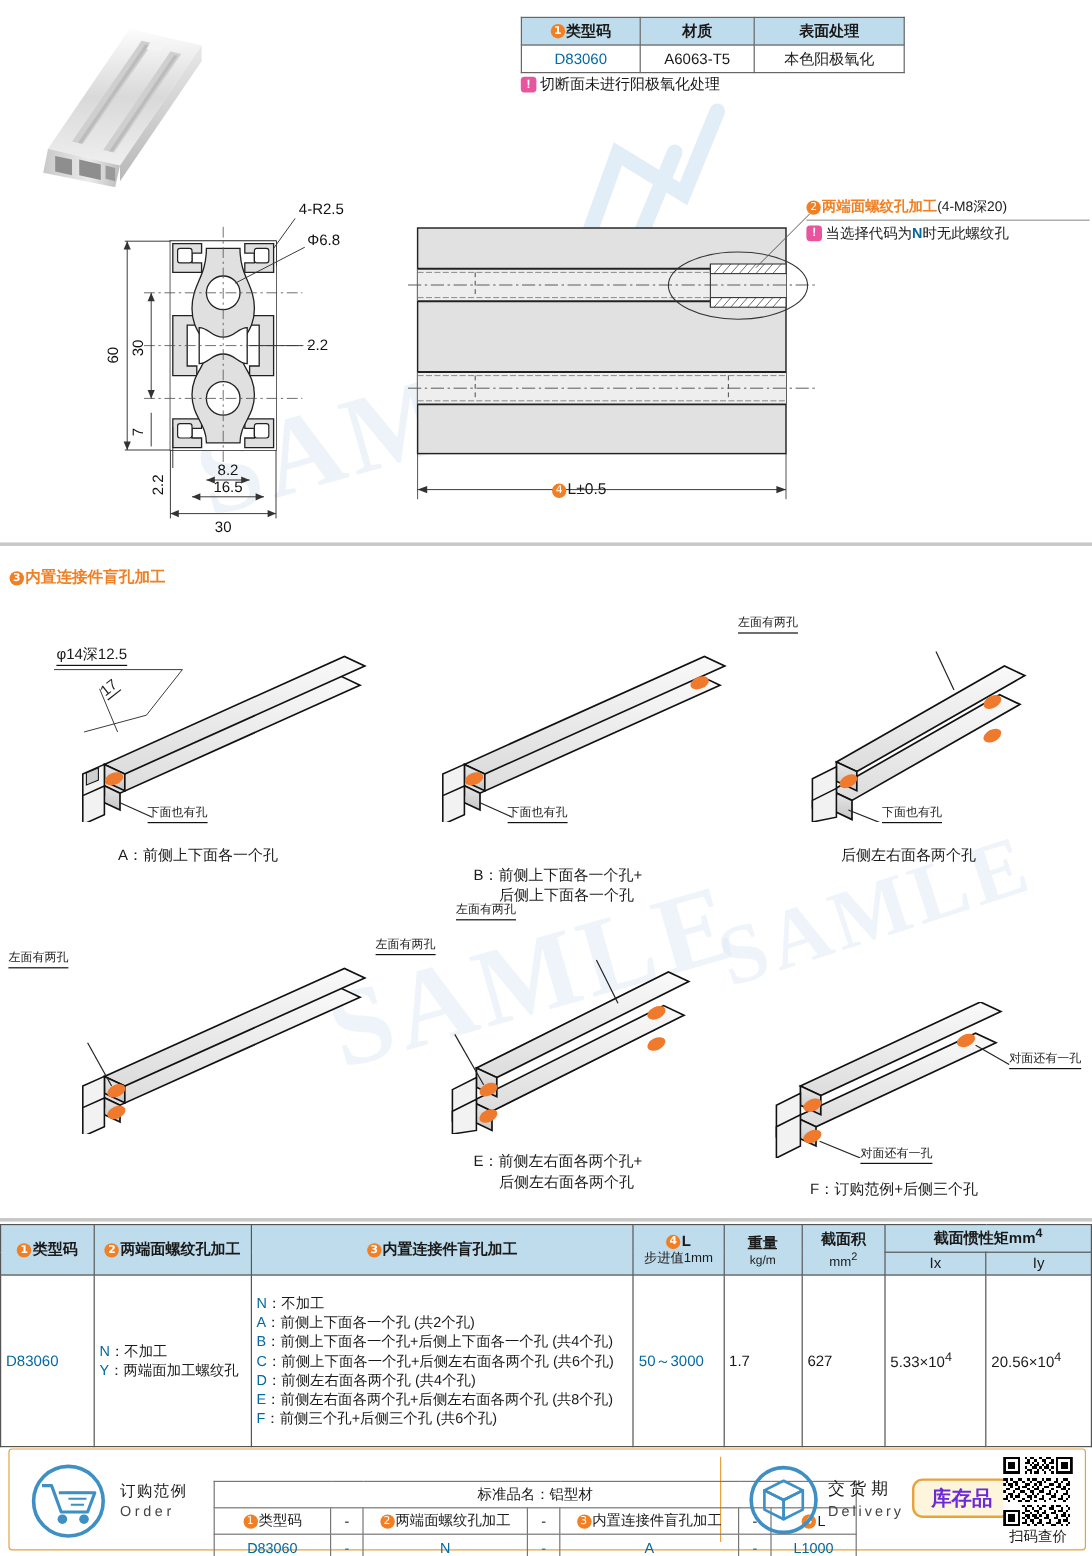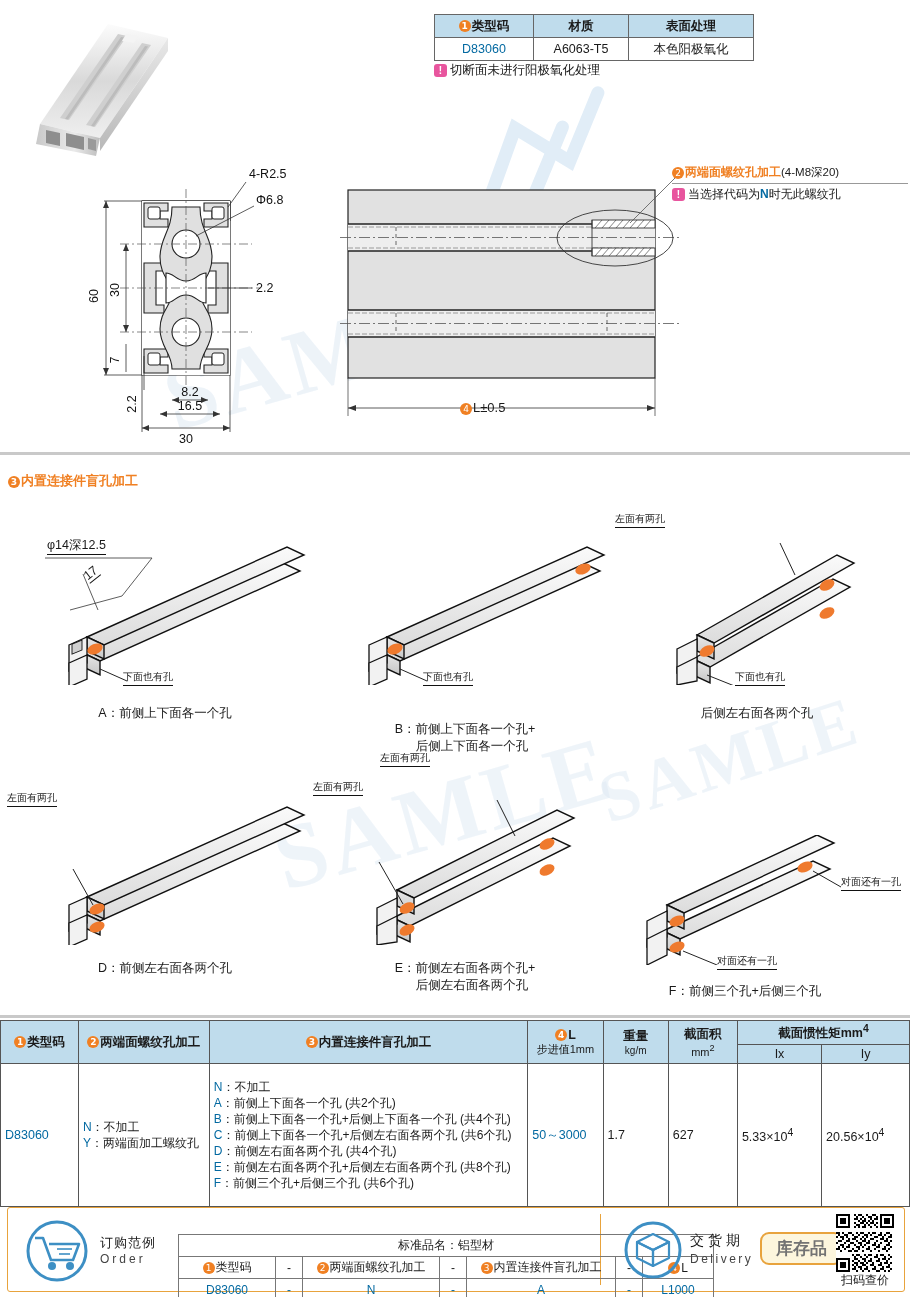--- a/index.html
+++ b/index.html
@@ -53,21 +53,21 @@
   #spec-table th{background:#bfdcec;font-size:12.5px;font-weight:bold;padding:2px 2px;}
   #spec-table td{font-size:12.5px;padding:15px 4px;}
   .opt-list{text-align:left;line-height:16px;font-size:12px;white-space:nowrap;}
 
   
   #footer{position:absolute;left:7px;top:1207px;width:896px;height:83px;border:1.5px solid #e8a33d;border-radius:3px;background:#fff;}
   #order-table{position:absolute;left:170px;top:26px;}
   #order-table table{border-collapse:collapse;}
   #order-table td{border:1px solid #777;font-size:12px;text-align:center;padding:2px 4px;height:17px;}
   #stock-badge{display:inline-block;border:2px solid #e8a33d;background:#fdf6dd;border-radius:9px;
-     padding:3px 14px;font-size:17px;font-weight:bold;color:#737373;}
+     padding:3px 14px;font-size:17px;font-weight:bold;color:#6d28d9;}
   #footer-divider{position:absolute;left:592px;top:6px;width:1px;height:71px;background:#e8a33d;}
 </style>
 </head>
 <body>
 
 <div class="page">
 
   <div class="wm" style="left:460px;top:95px;transform:rotate(-20deg);">
     <svg width="200" height="120" viewBox="0 0 200 120">
         <path d="M20 80 L70 20 L110 70 L160 15" stroke="#dceaf6" stroke-width="13" fill="none" stroke-linecap="round"></path>
@@ -440,23 +440,20 @@
       </g>
       <g stroke="#111" stroke-width="1.3" fill="#f2f2f2">
         <polygon points="14,100 32,92 32,118 14,126"></polygon>
         <polygon points="14,118 32,110 32,134 14,142"></polygon>
       </g>
       <ellipse cx="42" cy="104" rx="8" ry="5" fill="#ef7a2e" transform="rotate(-24,42,104)"></ellipse>
       <ellipse cx="42" cy="122" rx="8" ry="5" fill="#ef7a2e" transform="rotate(-24,42,122)"></ellipse>
       <line x1="38" y1="100" x2="18" y2="64" stroke="#222" stroke-width="1"></line>
     </svg>
     <div class="lead-label" style="left:-48px;top:-14px;">左面有两孔</div>
-    <div class="caption" style="left:-40px;top:155px;">
-      <div>D：前侧左右面各两个孔</div>
-    </div>
   </div>
 
   <div class="variant" style="left:355px;top:790px;">
     <svg width="260" height="155" viewBox="0 0 260 155">
       <g stroke="#111" stroke-width="1.4" fill="url(#fT)">
         <polygon points="38,128 198,48 215,56 55,136"></polygon>
         <polygon points="42,100 202,20 219,28 59,108"></polygon>
       </g>
       <g stroke="#111" stroke-width="1.4" fill="url(#fS)">
         <polygon points="38,128 55,136 55,152 38,144"></polygon>
@@ -497,21 +494,21 @@
       </g>
       <ellipse cx="32" cy="86" rx="8" ry="5" fill="#ef7a2e" transform="rotate(-24,32,86)"></ellipse>
       <ellipse cx="32" cy="112" rx="8" ry="5" fill="#ef7a2e" transform="rotate(-24,32,112)"></ellipse>
       <ellipse cx="160" cy="32" rx="8" ry="5" fill="#ef7a2e" transform="rotate(-24,160,32)"></ellipse>
       <line x1="168" y1="36" x2="196" y2="52" stroke="#222" stroke-width="1"></line>
       <line x1="38" y1="116" x2="72" y2="130" stroke="#222" stroke-width="1"></line>
     </svg>
     <div class="lead-label" style="left:196px;top:40px;">对面还有一孔</div>
     <div class="lead-label" style="left:72px;top:119px;">对面还有一孔</div>
     <div class="caption" style="left:-50px;top:148px;">
-      <div>F：前侧三个孔+后侧三个孔</div>
+      <div>F：订购范例+后侧三个孔</div>
     </div>
   </div>
 
   <div id="section-divider-2"></div>
 
   <div id="spec-table">
     <table>
       <tbody>
           <tr>
         <th rowspan="2" style="width:78px;">

